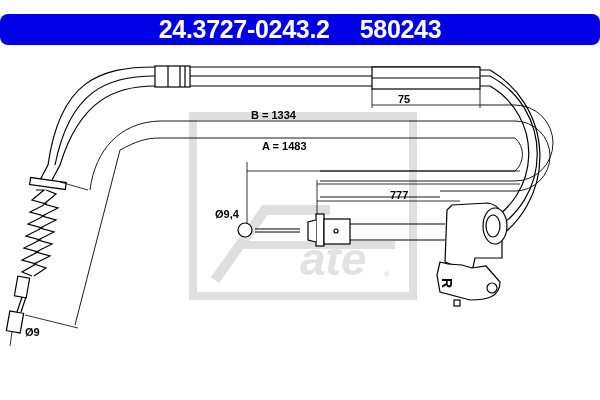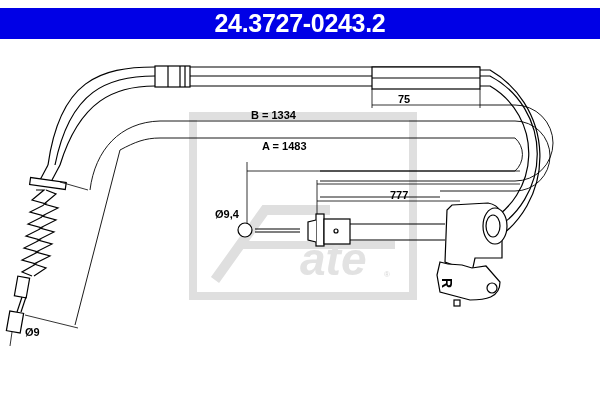--- a/index.html
+++ b/index.html
@@ -1,28 +1,29 @@
 <!DOCTYPE html>
 <html><head>
 <meta charset="utf-8">
 <style>
   html,body{margin:0;padding:0;background:#fff;}
   body{width:600px;height:400px;position:relative;overflow:hidden;font-family:"Liberation Sans",sans-serif;}
-  .header{position:absolute;left:0;top:8px;width:600px;height:31px;background:#0000e6;color:#fff;
+  .header{position:absolute;left:0;top:14px;width:600px;height:31px;background:#0000e6;color:#fff;
     font-family:"Liberation Sans",sans-serif;font-weight:bold;font-size:25px;line-height:31px;
-    display:flex;justify-content:center;gap:30px;letter-spacing:-0.3px;}
+    display:flex;justify-content:center;gap:30px;letter-spacing:-0.3px;border-radius:8px;}
   svg{position:absolute;left:0;top:31px;}
   .dim{font-family:"Liberation Sans",sans-serif;font-weight:bold;font-size:11px;fill:#000;}
   .R{font-family:"Liberation Sans",sans-serif;font-weight:bold;font-size:14px;fill:#000;}
 </style>
 </head>
 <body>
 
 <div class="header">
   <span>24.3727-0243.2</span>
+  <span>580243</span>
 </div>
 
 <svg width="600" height="369" viewBox="0 31 600 369" xmlns="http://www.w3.org/2000/svg">
 
   <g fill="none" stroke="#dfdfdf">
     <rect x="193" y="116" width="220" height="180" stroke-width="8"></rect>
     <path d="M215 280 L265 210 L330 210" stroke-width="10"></path>
     <path d="M240 245 L395 245" stroke-width="8"></path>
     <text x="300" y="275" font-family="Liberation Sans, sans-serif" font-size="46" font-style="italic" font-weight="bold" fill="#e2e2e2" stroke="none">ate</text>
     <text x="384" y="277" font-family="Liberation Sans, sans-serif" font-size="8" fill="#d6d6d6" stroke="none">®</text>

